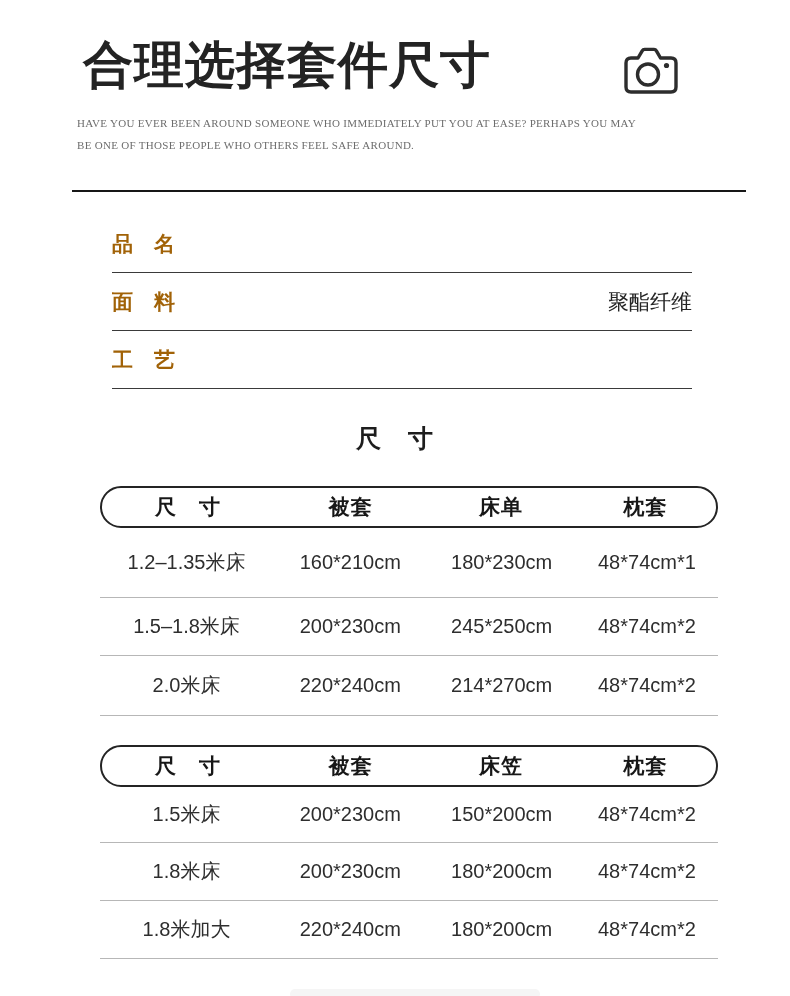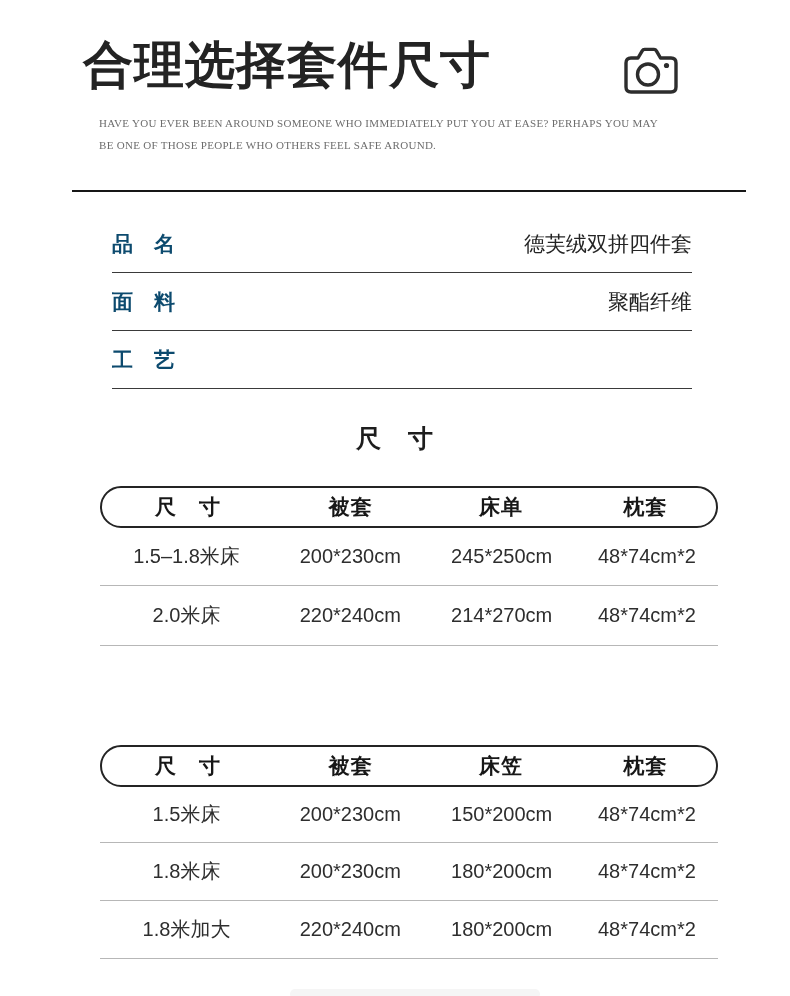--- a/index.html
+++ b/index.html
@@ -15,41 +15,41 @@
   
   .page-title {
     position:absolute; left:83px; top:36px;
     font-size:50px; line-height:58px;
     font-weight:900; color:#232323;
     letter-spacing:1px; white-space:nowrap;
   }
   .camera-wrap { position:absolute; left:619px; top:44px; width:64px; height:54px; }
   .camera-wrap svg { width:100%; height:100%; display:block; }
   .subtitle {
-    position:absolute; left:99px;
+    position:absolute; left:77px;
     font-family:"Liberation Serif", serif;
     font-size:11px; color:#6d6d6d;
     letter-spacing:0.3px; white-space:nowrap;
   }
   .subtitle.l1 { top:117px; }
   .subtitle.l2 { top:139px; }
   .header-divider {
     position:absolute; left:72px; top:190px;
     width:674px; height:2px; background:#171717;
   }
 
   
   .info-section { position:absolute; left:112px; top:216px; width:580px; }
   .info-row {
     height:58px;
     display:flex; justify-content:space-between; align-items:center;
     border-bottom:1px solid #3a3a3a;
   }
   .info-row:first-child { height:57px; }
-  .info-label { font-size:21px; font-weight:700; color:#0c4a6e; }
+  .info-label { font-size:21px; font-weight:700; color:#a16207; }
   .info-value { font-size:21px; color:#242424; }
 
   
   .size-heading {
     position:absolute; left:0; top:422px; width:790px;
     text-align:center; font-size:25px; font-weight:700; color:#1d1d1d;
     letter-spacing:1px;
   }
 
   
@@ -98,39 +98,44 @@
   </div>
 
   <div class="subtitle l1">HAVE YOU EVER BEEN AROUND SOMEONE WHO IMMEDIATELY PUT YOU AT EASE? PERHAPS YOU MAY</div>
   <div class="subtitle l2">BE ONE OF THOSE PEOPLE WHO OTHERS FEEL SAFE AROUND.</div>
 
   <div class="header-divider"></div>
 
   <div class="info-section">
     <div class="info-row">
       <span class="info-label">品　名</span>
-      <span class="info-value">德芙绒双拼四件套</span>
     </div>
     <div class="info-row">
       <span class="info-label">面　料</span>
       <span class="info-value">聚酯纤维</span>
     </div>
     <div class="info-row">
       <span class="info-label">工　艺</span>
     </div>
   </div>
 
   <div class="size-heading">尺　寸</div>
 
   <div class="size-table t1">
     <div class="pill-header">
       <span class="cell c1">尺　寸</span>
       <span class="cell c2">被套</span>
       <span class="cell c3">床单</span>
       <span class="cell c4">枕套</span>
+    </div>
+    <div class="trow r1">
+      <span class="cell c1">1.2–1.35米床</span>
+      <span class="cell c2">160*210cm</span>
+      <span class="cell c3">180*230cm</span>
+      <span class="cell c4">48*74cm*1</span>
     </div>
     <div class="trow r2">
       <span class="cell c1">1.5–1.8米床</span>
       <span class="cell c2">200*230cm</span>
       <span class="cell c3">245*250cm</span>
       <span class="cell c4">48*74cm*2</span>
     </div>
     <div class="trow r3">
       <span class="cell c1">2.0米床</span>
       <span class="cell c2">220*240cm</span>

